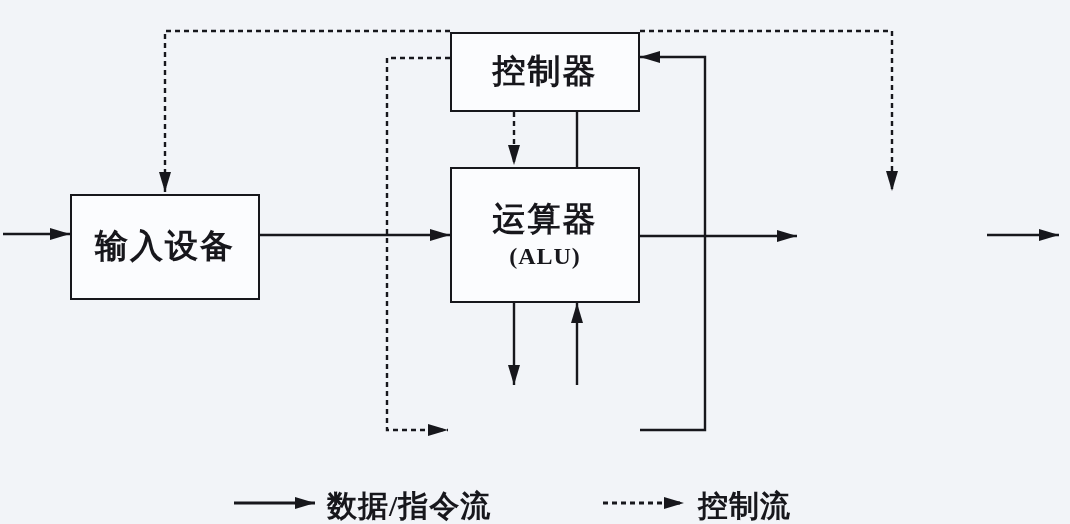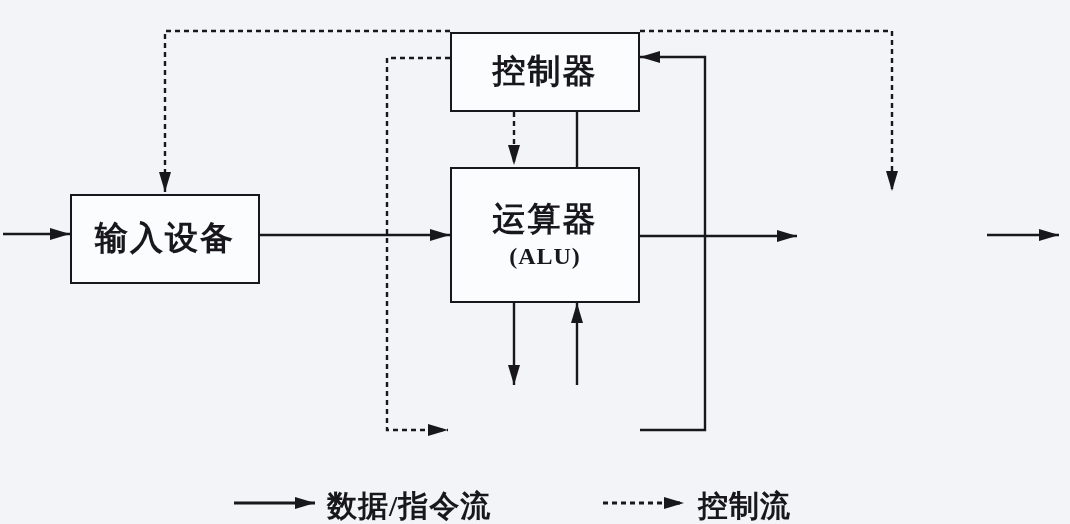--- a/index.html
+++ b/index.html
@@ -28,21 +28,21 @@
     z-index:2;
   }
   .node .sub{
     font-size:24px;
     letter-spacing:1px;
     font-weight:700;
   }
   #node-controller{left:450px;top:22px;width:190px;height:80px;margin-top:10px;}
   #node-alu{left:450px;top:167px;width:190px;height:136px;}
   #node-memory{left:450px;top:385px;width:190px;height:83px;}
-  #node-input{left:70px;top:194px;width:190px;height:90px;}
+  #node-input{left:70px;top:194px;width:190px;height:106px;}
   #node-output{left:797px;top:193px;width:190px;height:84px;}
   .legend-label{
     position:absolute;
     color:#17171c;
     font-weight:700;
     font-size:30px;
     letter-spacing:1px;
     top:486px;
     z-index:2;
     white-space:nowrap;

